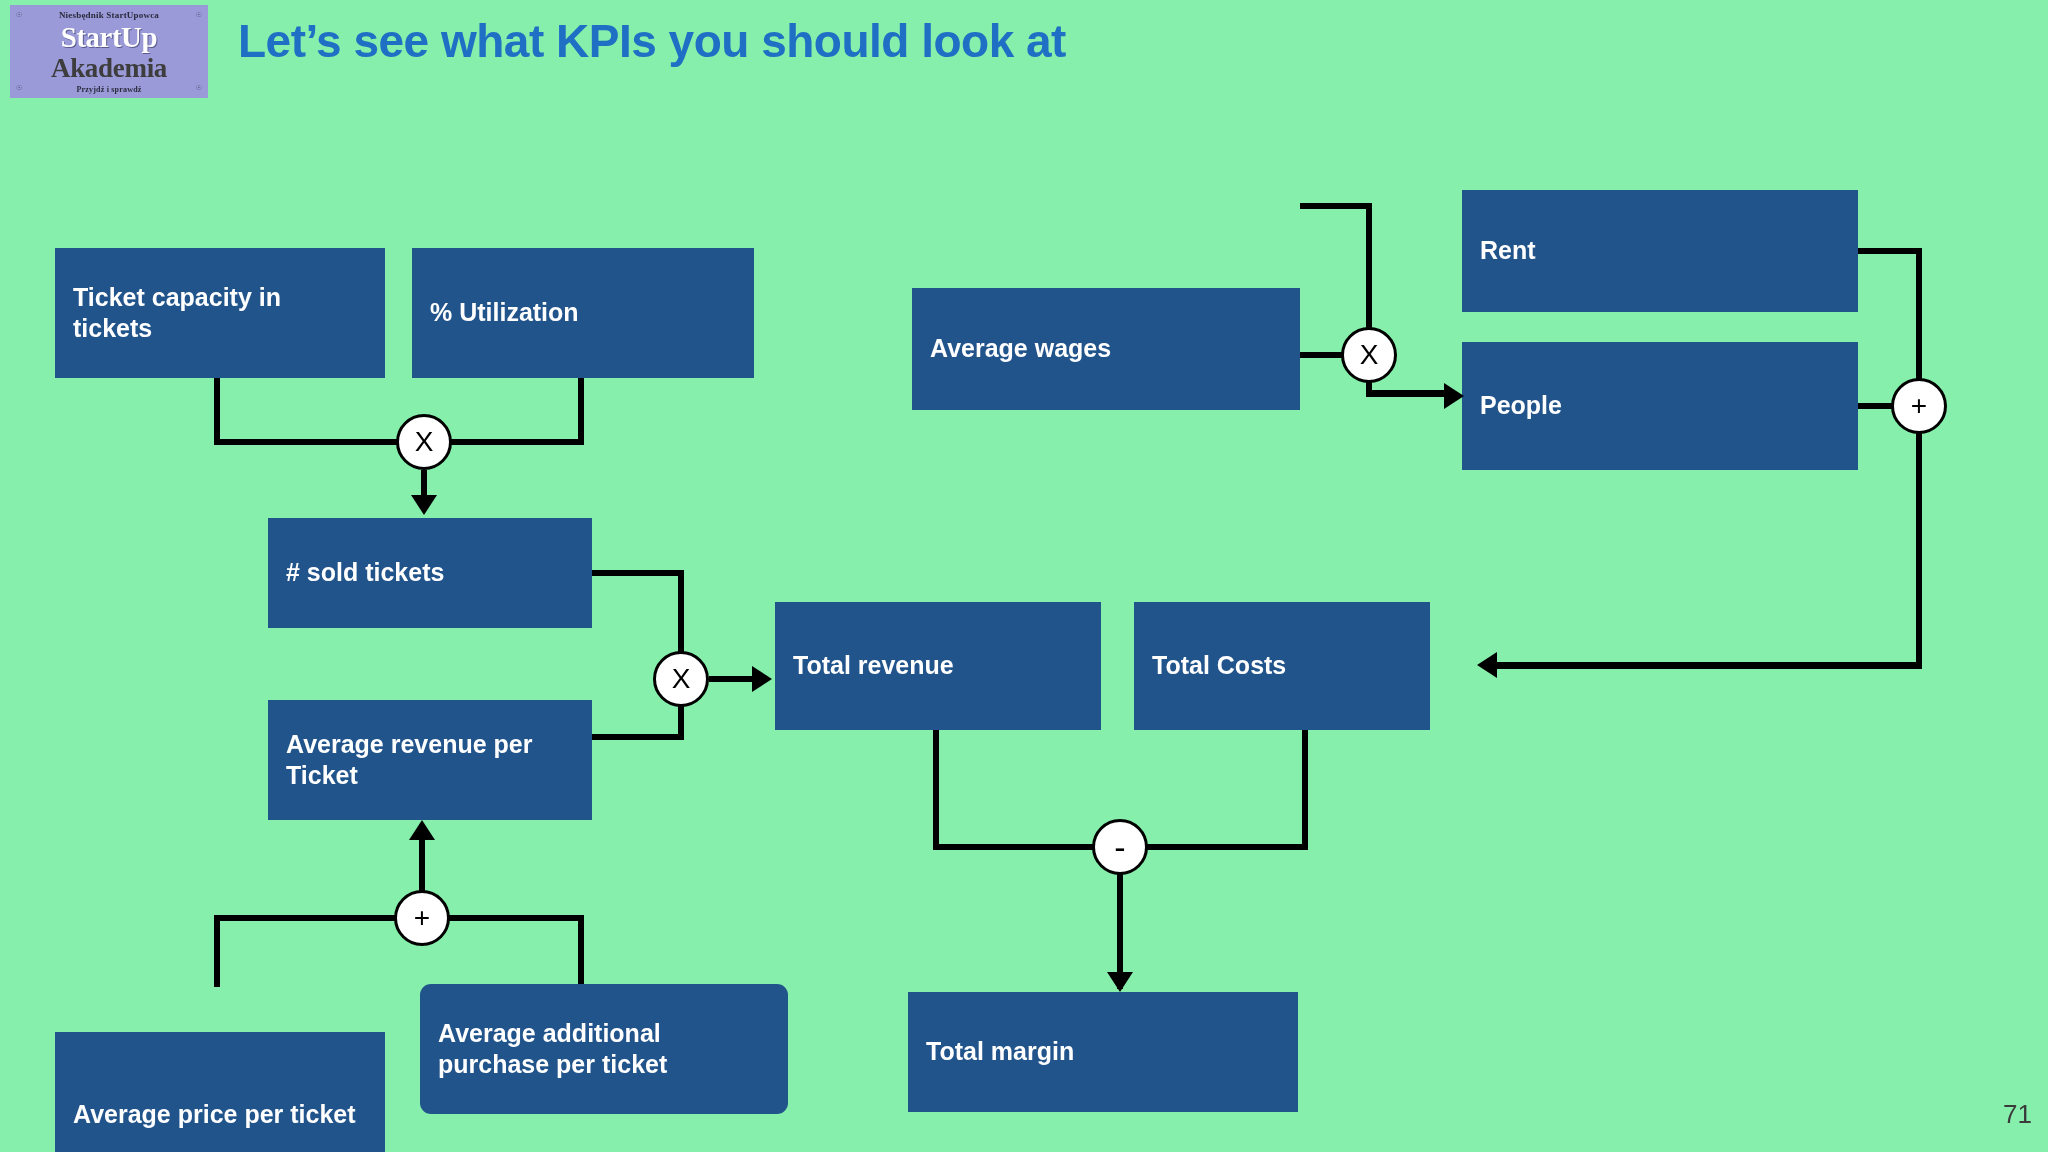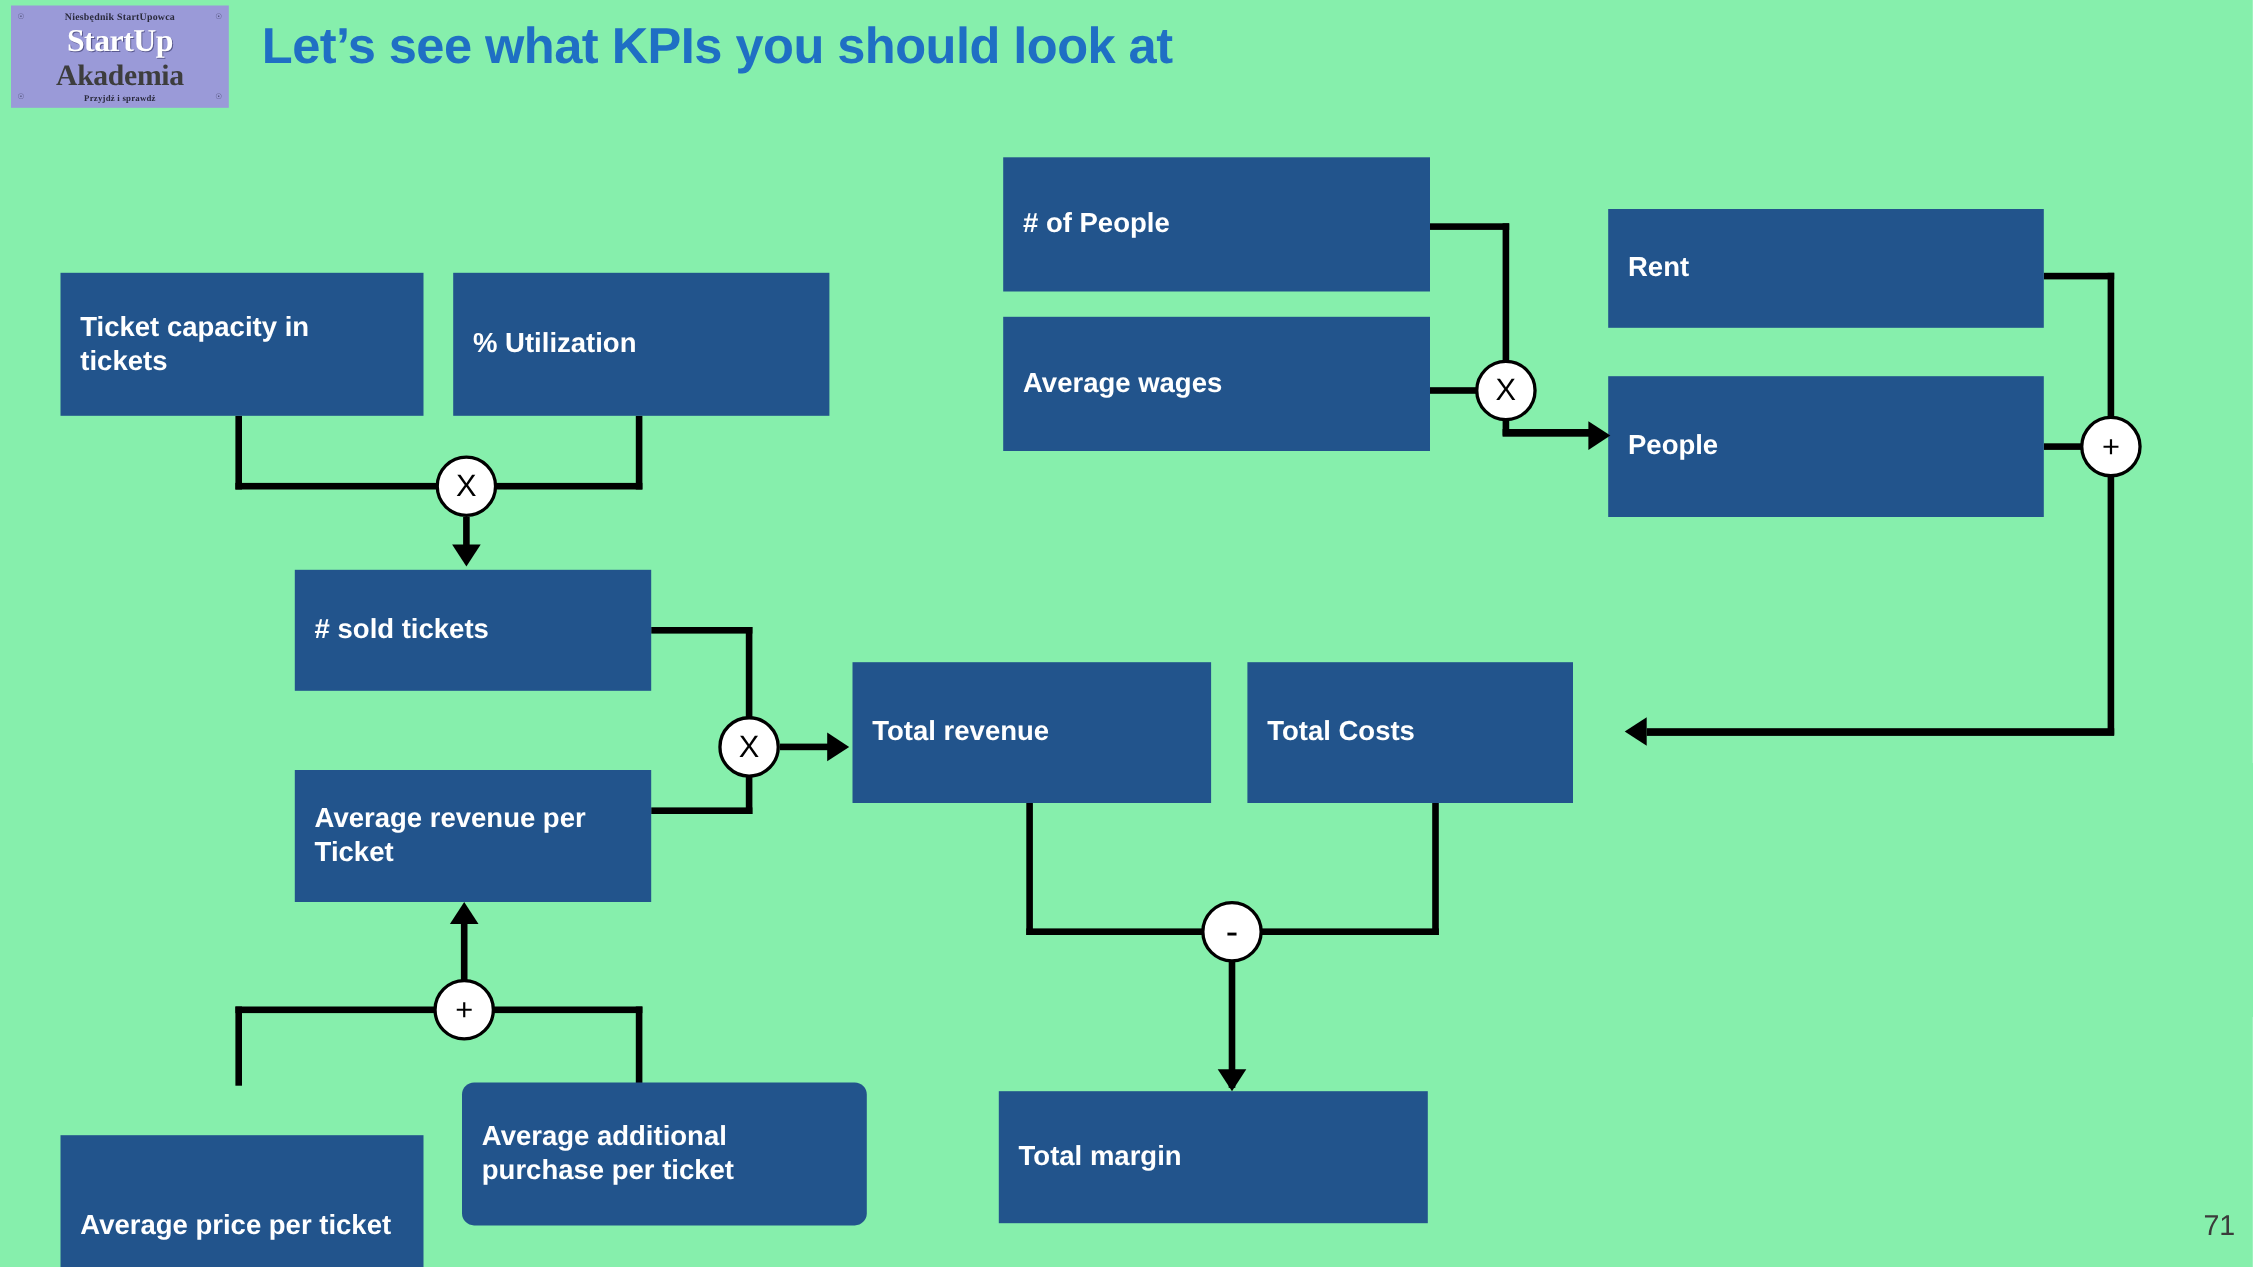--- a/index.html
+++ b/index.html
@@ -247,42 +247,39 @@
   <div class="ln" style="left:578px; top:915px; width:6px; height:72px;"></div>
   <div class="ln" style="left:418px; top:915px; width:166px; height:6px;"></div>
 
   <div class="op" style="left:394px; top:890px;">
     <span>+</span>
   </div>
 
   <div class="ln" style="left:419px; top:838px; width:6px; height:56px;"></div>
   <div class="arrow up" style="left:409px; top:820px;"></div>
 
-  <div class="node" style="left:912px; top:143px; width:388px; height:122px;">
-    <span># of People</span>
-  </div>
 
   <div class="node" style="left:912px; top:288px; width:388px; height:122px;">
     <span>Average wages</span>
   </div>
 
   <div class="ln" style="left:1300px; top:203px; width:72px; height:6px;"></div>
   <div class="ln" style="left:1366px; top:203px; width:6px; height:131px;"></div>
 
   <div class="ln" style="left:1300px; top:352px; width:42px; height:6px;"></div>
 
   <div class="op" style="left:1341px; top:327px;">
     <span>X</span>
   </div>
 
   <div class="ln" style="left:1366px; top:380px; width:6px; height:16px;"></div>
   <div class="ln" style="left:1366px; top:390px; width:88px; height:7px;"></div>
   <div class="arrow right" style="left:1444px; top:383px;"></div>
 
-  <div class="node" style="left:1462px; top:190px; width:396px; height:108px;">
+  <div class="node" style="left:1462px; top:190px; width:396px; height:122px;">
     <span>Rent</span>
   </div>
 
   <div class="node" style="left:1462px; top:342px; width:396px; height:128px;">
     <span>People</span>
   </div>
 
   <div class="ln" style="left:1858px; top:248px; width:64px; height:6px;"></div>
   <div class="ln" style="left:1916px; top:248px; width:6px; height:136px;"></div>
 

